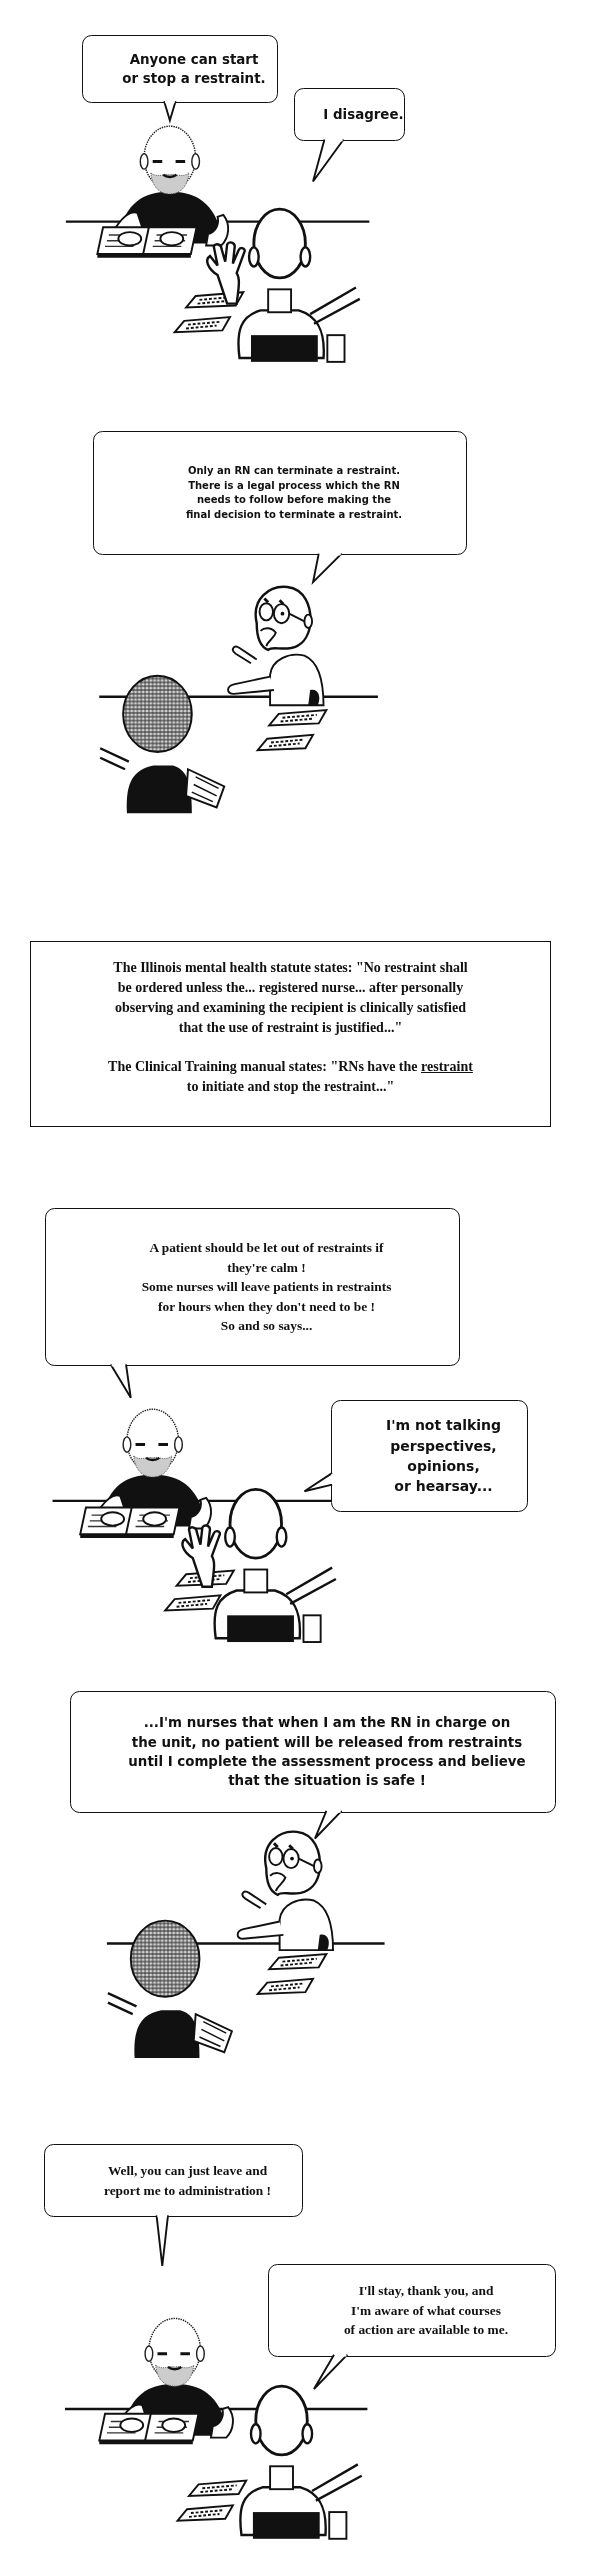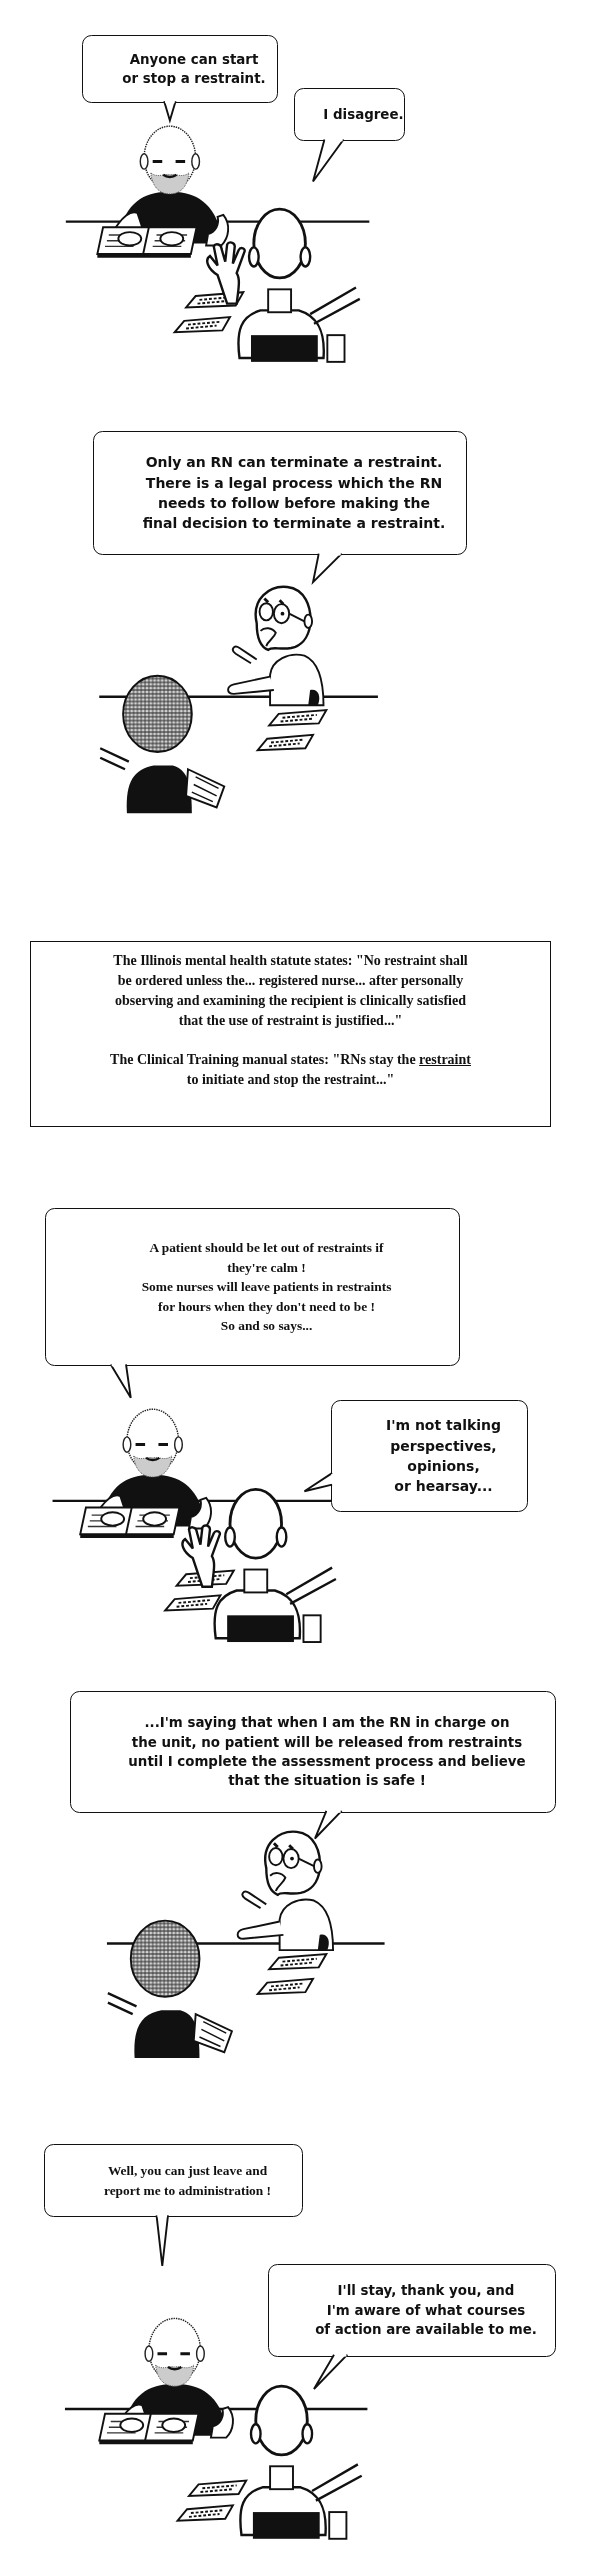--- a/index.html
+++ b/index.html
@@ -29,21 +29,21 @@
     position: absolute;
     left: 30px; top: 941px; width: 521px; height: 186px;
     border: 1.9px solid #111;
     box-sizing: border-box;
     font-family: "Liberation Serif", serif;
     font-weight: bold;
     font-size: 14px;
     color: #111;
     text-align: center;
     line-height: 20px;
-    padding-top: 9px;
+    padding-top: 16px;
   }
   .statute p { margin: 0; white-space: pre-line; }
   .statute p + p { margin-top: 19px; }
   .u { text-decoration: underline; }
 </style>
 </head>
 <body>
 
 <div class="page">
 
@@ -150,38 +150,38 @@
   </div>
 
   <div class="panel" style="top:0;height:859px;">
     <svg class="art" width="606" height="859" viewBox="0 0 635 900">
       <line x1="104" y1="730" x2="396" y2="730" stroke="#111" stroke-width="2.5"></line>
       <use href="#glasses-man" x="293" y="647"></use>
       <use href="#papers" x="292" y="748"></use>
       <use href="#stipple-back" x="165" y="748"></use>
     </svg>
 
-    <div class="bubble" style="left:93px;top:431px;width:374px;height:124px;font-size:14px;">
+    <div class="bubble" style="left:93px;top:431px;width:374px;height:124px;font-size:10px;">
       <span class="txt">Only an RN can terminate a restraint.
 There is a legal process which the RN
 needs to follow before making the
 final decision to terminate a restraint.</span>
     </div>
     <svg class="tail" width="606" height="859" style="left:0;top:0;" viewBox="0 0 635 900">
       <path d="M334,580 L328,610 L358,580" fill="#fff" stroke="#111" stroke-width="2"></path>
       <line x1="335" y1="580.5" x2="357" y2="580.5" stroke="#fff" stroke-width="3"></line>
     </svg>
   </div>
 
   <div class="statute">
     <p>The Illinois mental health statute states: "No restraint shall
 be ordered unless the... registered nurse... after personally
 observing and examining the recipient is clinically satisfied
 that the use of restraint is justified..."</p>
-    <p><span>The Clinical Training manual states: "RNs stay the </span><span class="u">restraint</span><span style="white-space:pre-line;">
+    <p><span>The Clinical Training manual states: "RNs have the </span><span class="u">restraint</span><span style="white-space:pre-line;">
 to initiate and stop the restraint..."</span></p>
   </div>
 
   <div class="panel" style="top:0;height:1622px;">
     <svg class="art" width="606" height="1622" viewBox="0 0 635 1700">
       <line x1="55" y1="1573" x2="380" y2="1573" stroke="#111" stroke-width="2.5"></line>
       <use href="#bearded-man" x="160" y="1510"></use>
       <use href="#open-book" x="142" y="1580"></use>
       <use href="#papers" x="195" y="1650"></use>
       <use href="#nurse-back" x="268" y="1597"></use>
@@ -213,21 +213,21 @@
 
   <div class="panel" style="top:0;height:2099px;">
     <svg class="art" width="606" height="2099" viewBox="0 0 635 2200">
       <line x1="112" y1="2037" x2="403" y2="2037" stroke="#111" stroke-width="2.5"></line>
       <use href="#glasses-man" x="303" y="1952"></use>
       <use href="#papers" x="292" y="2052"></use>
       <use href="#stipple-back" x="173" y="2053"></use>
     </svg>
 
     <div class="bubble" style="left:70px;top:1691px;width:486px;height:122px;font-size:13.4px;">
-      <span class="txt">...I'm saying that when I am the RN in charge on
+      <span class="txt">...I'm nurses that when I am the RN in charge on
 the unit, no patient will be released from restraints
 until I complete the assessment process and believe
 that the situation is safe !</span>
     </div>
     <svg class="tail" width="606" height="2099" style="left:0;top:0;" viewBox="0 0 635 2200">
       <path d="M342,1898 L330,1927 L358,1898" fill="#fff" stroke="#111" stroke-width="2"></path>
       <line x1="343" y1="1898.5" x2="357" y2="1898.5" stroke="#fff" stroke-width="3"></line>
     </svg>
   </div>
 
@@ -242,21 +242,21 @@
 
     <div class="bubble" style="left:44px;top:2144px;width:259px;height:73px;font-size:13.4px;font-family:Liberation Serif, serif;">
       <span class="txt">Well, you can just leave and
 report me to administration !</span>
     </div>
     <svg class="tail" width="606" height="2576" style="left:0;top:0;" viewBox="0 0 635 2700">
       <path d="M164,2322 L170,2375 L176,2322" fill="#fff" stroke="#111" stroke-width="2"></path>
       <line x1="165" y1="2322.5" x2="175" y2="2322.5" stroke="#fff" stroke-width="3"></line>
     </svg>
 
-    <div class="bubble" style="left:268px;top:2264px;width:288px;height:93px;font-size:13.4px;">
+    <div class="bubble" style="left:268px;top:2264px;width:288px;height:93px;font-size:13.4px;font-family:Liberation Serif, serif;">
       <span class="txt">I'll stay, thank you, and
 I'm aware of what courses
 of action are available to me.</span>
     </div>
     <svg class="tail" width="606" height="2576" style="left:0;top:0;" viewBox="0 0 635 2700">
       <path d="M350,2468 L329,2504 L364,2468" fill="#fff" stroke="#111" stroke-width="2"></path>
       <line x1="351" y1="2468.5" x2="363" y2="2468.5" stroke="#fff" stroke-width="3"></line>
     </svg>
   </div>
 

